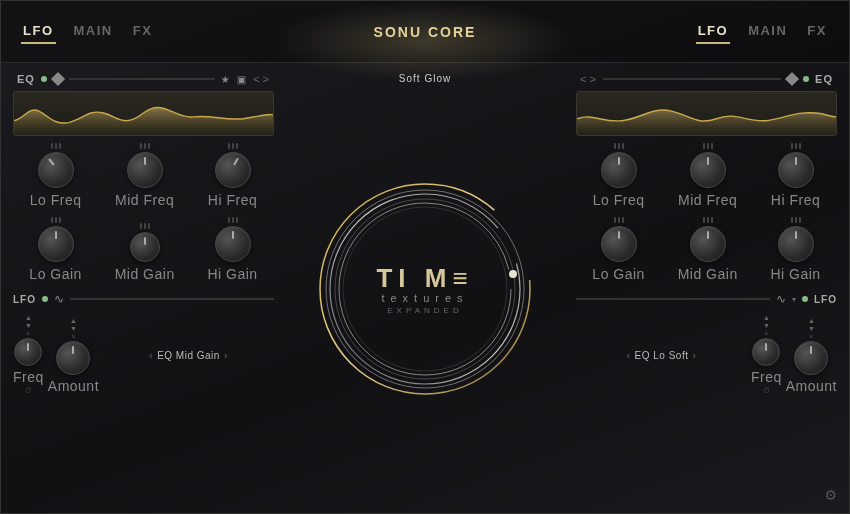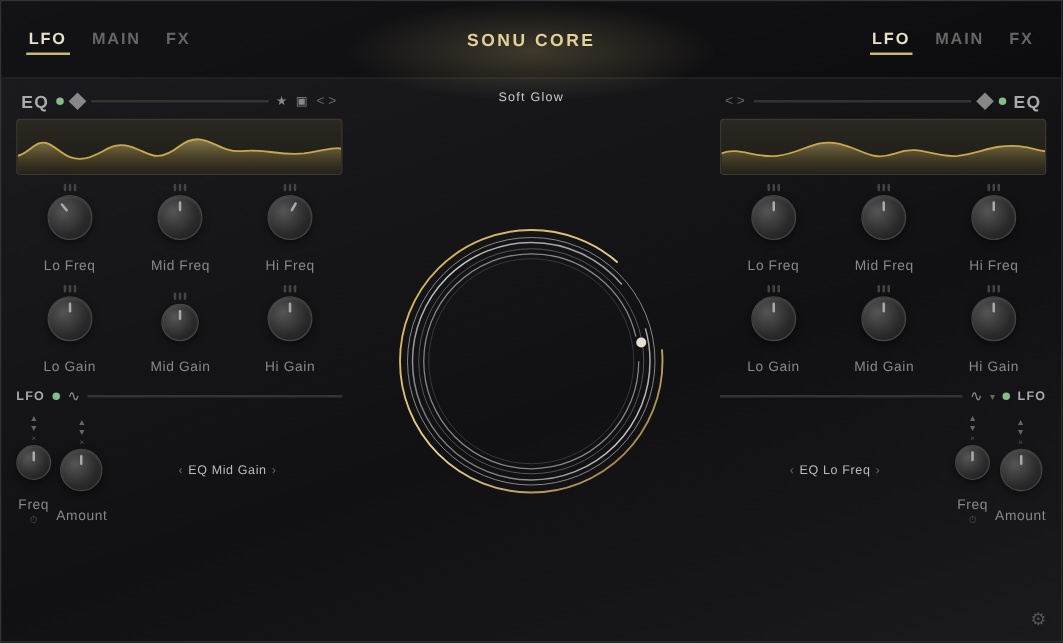--- a/index.html
+++ b/index.html
@@ -115,21 +115,21 @@
       display: flex;
       align-items: center;
       gap: 6px;
       padding: 2px 4px;
       font-size: 10px;
       color: #888;
       letter-spacing: 1px;
     }
 
     .eq-label {
-      font-size: 14px;
+      font-size: 11px;
       font-weight: 600;
       color: #aaa;
       letter-spacing: 1px;
     }
 
     .eq-dot {
       width: 6px;
       height: 6px;
       border-radius: 50%;
       background: #555;
@@ -232,25 +232,25 @@
     }
 
     .knob.rotated-right::after {
       transform: translateX(-50%) rotate(30deg);
       transform-origin: bottom center;
       top: 4px;
       left: 54%;
     }
 
     .knob-label {
-      font-size: 11px;
+      font-size: 14px;
       color: #888;
       text-align: center;
       letter-spacing: 0.5px;
-      margin-top: 13px;
+      margin-top: 2px;
     }
 
     .knob.small {
       width: 30px;
       height: 30px;
     }
 
     
     .lfo-bar {
       display: flex;
@@ -549,20 +549,27 @@
           <circle cx="110" cy="110" r="105" fill="none" stroke="url(#ringGrad1)" stroke-width="1.5" stroke-dasharray="580 80" stroke-dashoffset="10"></circle>
           <circle cx="110" cy="110" r="99" fill="none" stroke="#888" stroke-width="0.8"></circle>
           <circle cx="110" cy="110" r="95" fill="none" stroke="url(#ringGrad2)" stroke-width="1.2" stroke-dasharray="560 40" stroke-dashoffset="30"></circle>
           <circle cx="110" cy="110" r="90" fill="none" stroke="#555" stroke-width="0.8"></circle>
           <circle cx="110" cy="110" r="86" fill="none" stroke="#888" stroke-width="1" stroke-dasharray="520 20"></circle>
           <circle cx="110" cy="110" r="82" fill="none" stroke="#444" stroke-width="0.6"></circle>
 
           <circle cx="198" cy="95" r="4" fill="#e8e0d0"></circle>
         </svg>
 
+        <div class="brand-center">
+          <div class="brand-time">
+            <span>TI M≡</span>
+          </div>
+          <div class="brand-textures">textures</div>
+          <div class="brand-expanded">EXPANDED</div>
+        </div>
       </div>
     </div>
 
     <div class="right-panel">
 
       <div class="right-eq-bar">
         <div class="nav-arrows-row">
           <span style="font-size:11px;color:#666;">&lt;</span>
           <span style="font-size:11px;color:#666;">&gt;</span>
         </div>
@@ -649,21 +656,21 @@
         <div class="eq-slider-track"></div>
         <span class="wave-icon">∿</span>
         <span style="font-size:8px;color:#666;">▾</span>
         <div class="eq-dot active"></div>
         <span class="lfo-label">LFO</span>
       </div>
 
       <div style="display:flex; align-items:center; gap:4px; margin-top:2px; justify-content:flex-end;">
         <div class="eq-target-label">
           <span class="nav-arrow">‹</span>
-          <span style="font-size:10px;color:#bbb;letter-spacing:0.5px;">EQ Lo Freq</span>
+          <span style="font-size:10px;color:#bbb;letter-spacing:0.5px;">EQ Lo Soft</span>
           <span class="nav-arrow">›</span>
         </div>
 
         <div style="display:flex;flex-direction:column;align-items:center;gap:1px;">
           <div class="small-arrows">
             <span class="arrow-btn">▲</span>
             <span class="arrow-btn">▼</span>
           </div>
           <span style="font-size:7px;color:#555;">×</span>
           <div class="knob small" style="width:28px;height:28px;"></div>

